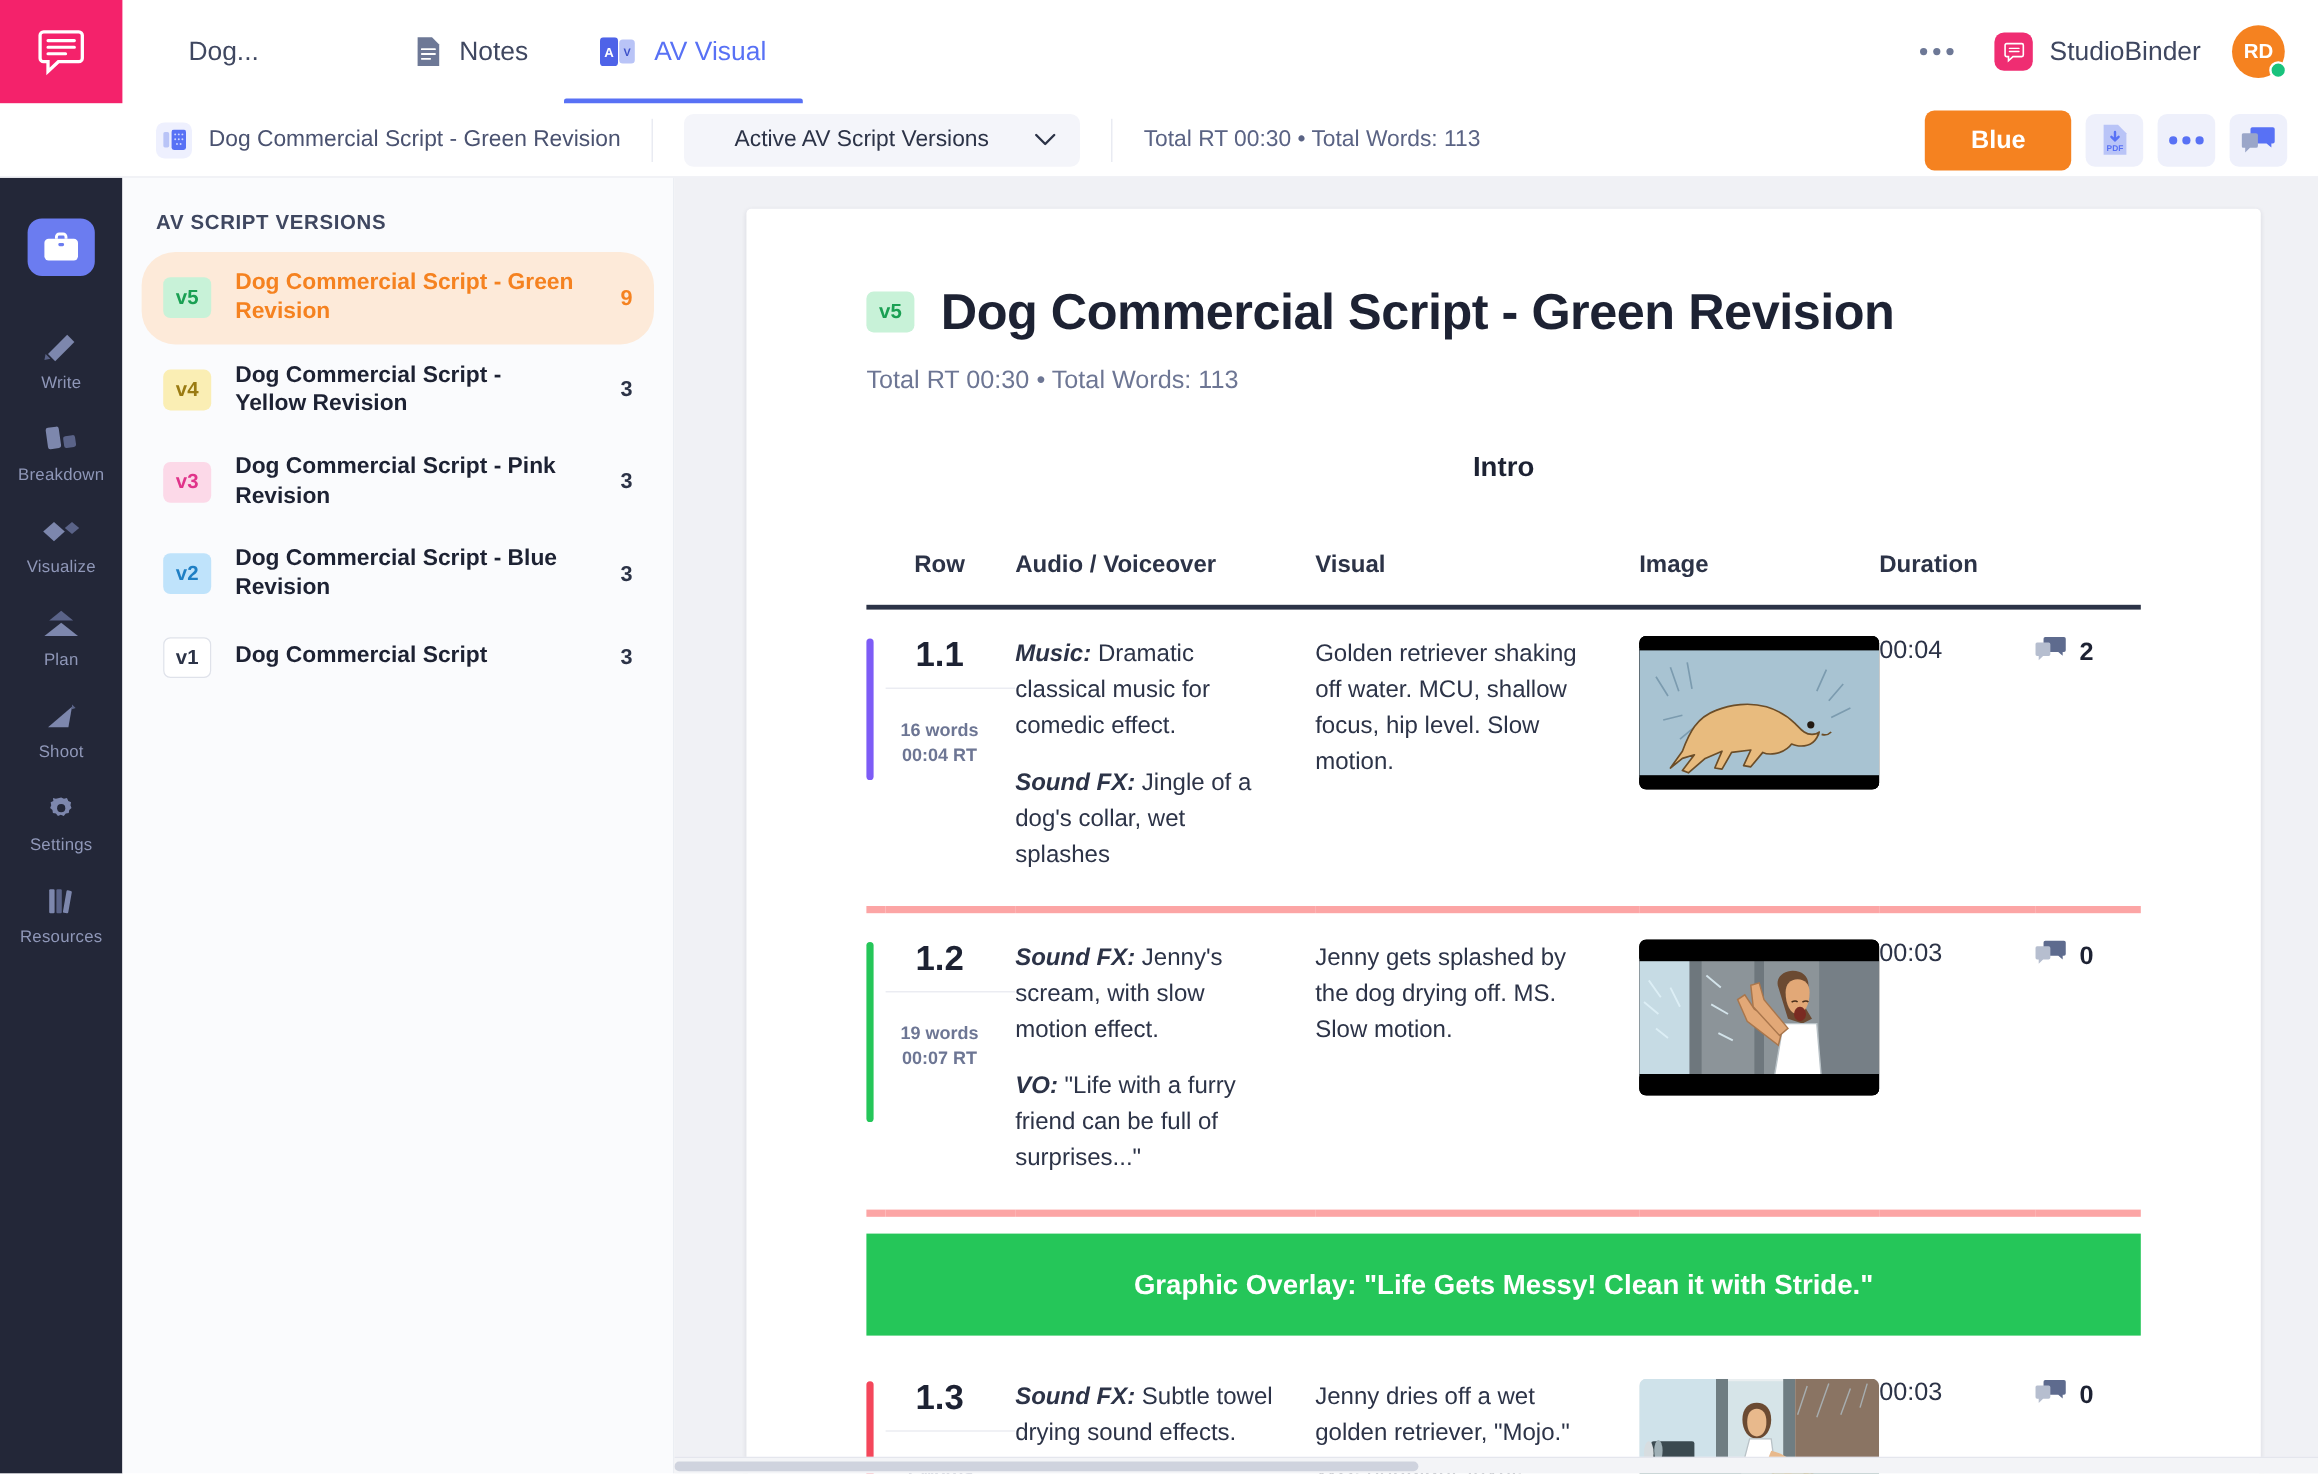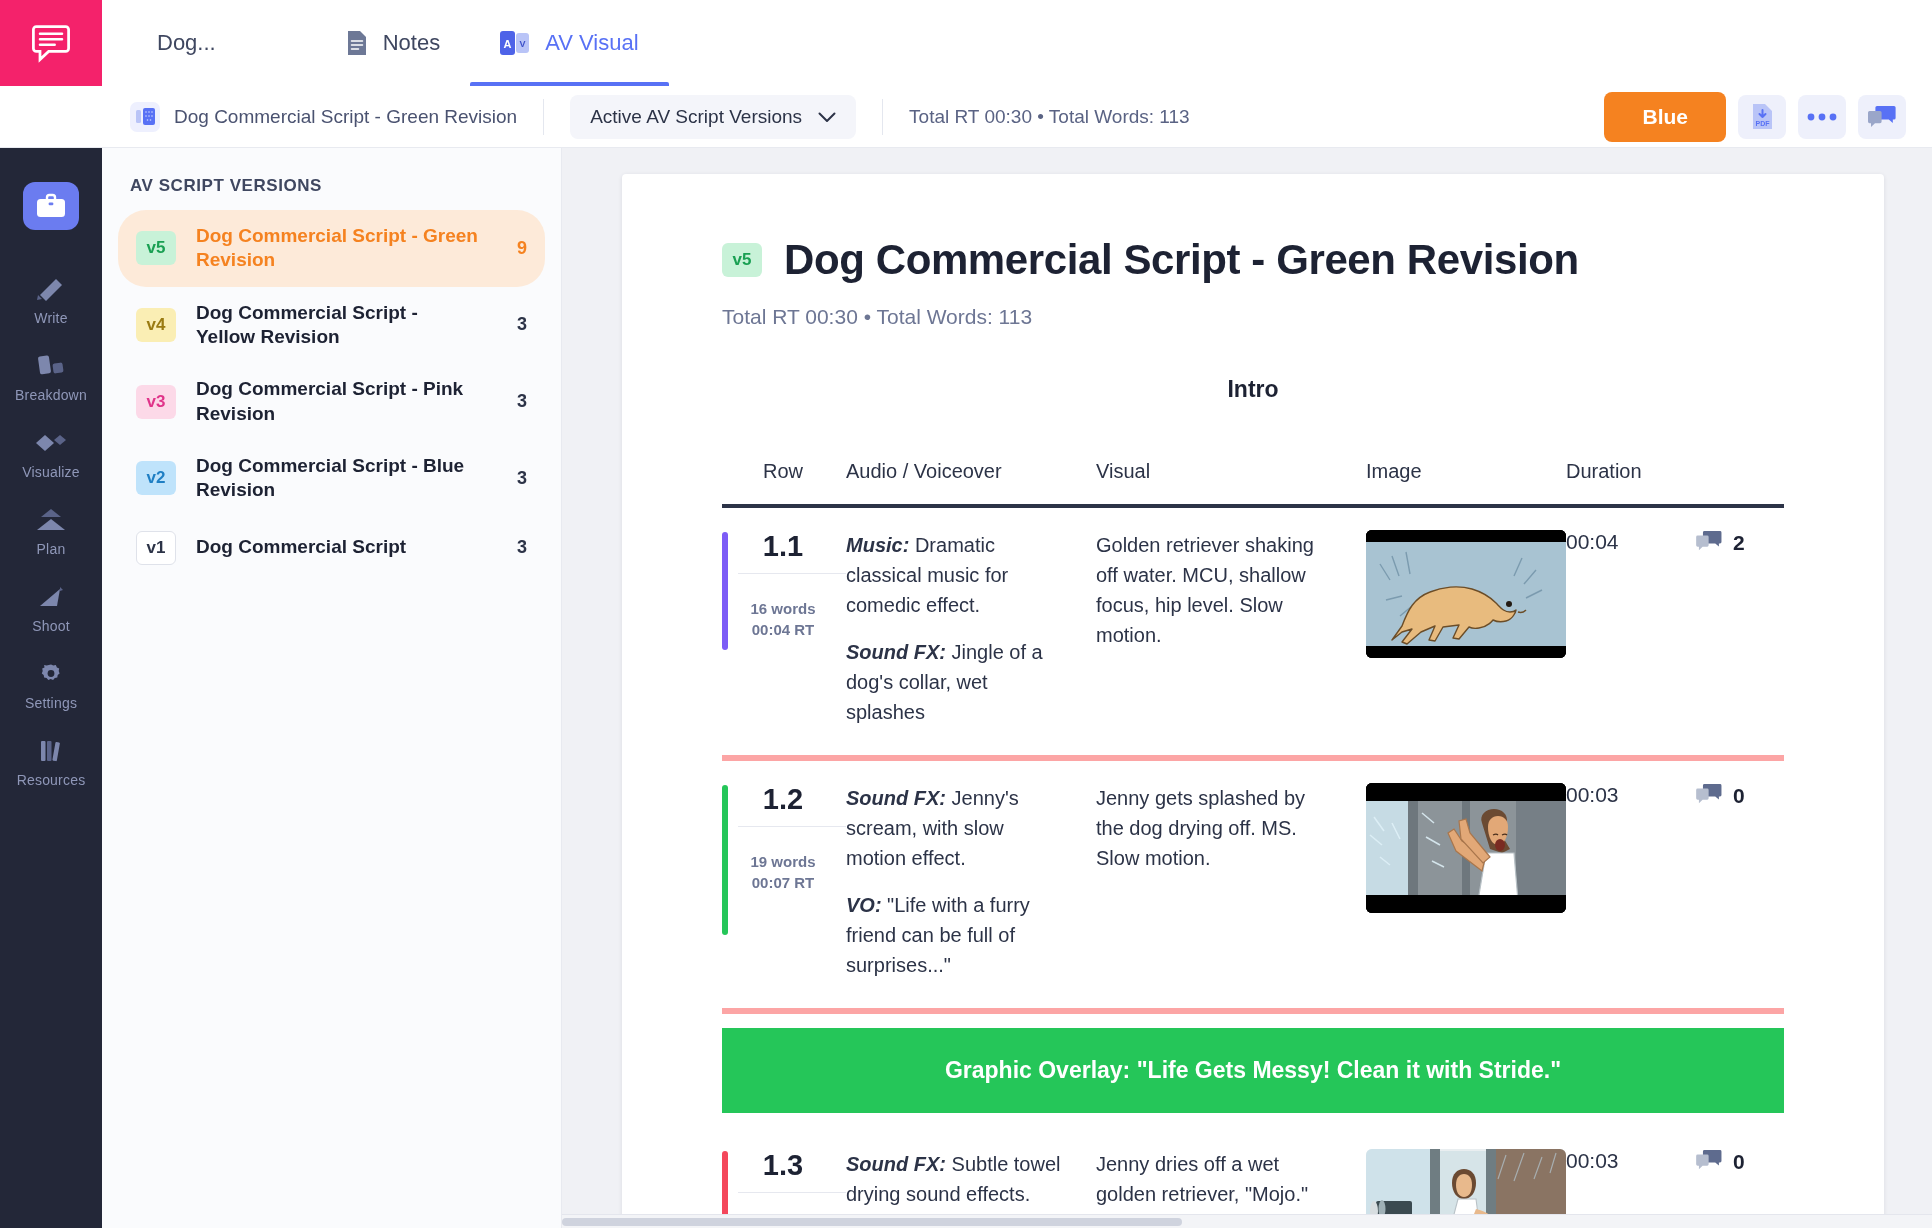--- a/index.html
+++ b/index.html
@@ -34,21 +34,21 @@
   .avatar .presence { position:absolute; right:-2px; bottom:-1px; width:15px;height:15px;border-radius:50%;background:#19c37d;border:2px solid #fff;}
 
   
   .subbar { height:62px; flex:0 0 62px; display:flex; align-items:center; background:#fff; border-bottom:1px solid #e8eaf0; padding-left:102px; position:relative; z-index:4;}
   .sb-inner { display:flex; align-items:center; width:100%; padding-left:28px; }
   .doc-chip { display:flex;align-items:center;gap:14px; padding-right:26px;}
   .doc-chip-icon { width:30px;height:30px;border-radius:7px;background:#eef0fe;display:flex;align-items:center;justify-content:center;}
   .doc-chip-label { font-size:19px;color:#4a5270;}
   .vsep { width:1px; height:36px; background:#e4e7ef; }
   .dd { margin:0 26px; display:flex;align-items:center;gap:16px;background:#f4f5fa;border-radius:8px;padding:11px 20px;cursor:pointer;}
-  .dd span { font-size:19px;color:#2c3347;font-weight:500;}
+  .dd span { font-size:19px;color:#2c3347;font-weight:500;margin-left:22px;}
   .meta-rt { padding-left:26px; font-size:19px; color:#5b6party; color:#5a6384; }
   .sb-right { margin-left:auto; display:flex; align-items:center; gap:12px; padding-right:26px;}
   .share-btn { background:#f58220; color:#fff; font-size:21px; font-weight:600; border-radius:8px; padding:13px 38px; cursor:pointer; border:none; font-family:inherit;}
   .icon-btn { width:48px;height:44px;border-radius:8px;background:#eef0fb;display:flex;align-items:center;justify-content:center;cursor:pointer;}
 
   
   .body-wrap { flex:1; display:flex; min-height:0; }
 
   
   .rail { width:102px; flex:0 0 102px; background:#232738; display:flex; flex-direction:column; align-items:center; padding-top:34px; gap:6px;}
@@ -71,21 +71,21 @@
   .canvas { flex:1; background:#f0f1f5; padding:26px 0 0 60px; overflow:hidden; position:relative;}
   .sheet { background:#fff; width:1262px; height:1100px; border-radius:4px; box-shadow:0 1px 4px rgba(25,30,60,.10); padding:62px 100px 0 100px; overflow:hidden;}
   .sheet-title-row { display:flex; align-items:center; gap:22px;}
   .sheet-badge { width:40px;height:34px;border-radius:6px;background:#c8f2d8;color:#1aa053;font-size:17px;font-weight:700;display:flex;align-items:center;justify-content:center;}
   .sheet-title { font-size:42px; font-weight:700; color:#1d2233; letter-spacing:-.4px;}
   .sheet-meta { font-size:21px; color:#6d7694; margin-top:21px; }
   .section-head { text-align:center; font-size:23px; font-weight:700; color:#1d2233; margin-top:47px;}
 
   
   table.av { width:100%; border-collapse:collapse; margin-top:57px; table-layout:fixed;}
-  table.av th { font-size:20px; font-weight:400; color:#2c3347; text-align:left; padding:0 0 21px 0; }
+  table.av th { font-size:20px; font-weight:700; color:#2c3347; text-align:left; padding:0 0 21px 0; }
   .thead-rule { height:4px; background:#2c3347; }
   .col-accent { width:16px; }
   .col-row { width:108px; }
   .col-audio { width:250px; }
   .col-visual { width:270px; }
   .col-img { width:200px; }
   .col-dur { width:130px; }
   .col-cmt { width:88px; }
 
   td { vertical-align:top; padding:22px 0 28px 0; border-bottom:6px solid #fca5a5; }
@@ -143,20 +143,40 @@
             <rect x="0" y="0" width="15" height="24" rx="3" fill="#4e63e8"></rect>
             <text x="7.5" y="16.5" font-size="11" font-weight="700" fill="#fff" text-anchor="middle" font-family="Liberation Sans, sans-serif">A</text>
             <rect x="16" y="2" width="13" height="20" rx="3" fill="#b9c4f7"></rect>
             <text x="22.5" y="16" font-size="9" font-weight="700" fill="#3d51c9" text-anchor="middle" font-family="Liberation Sans, sans-serif">V</text>
           </svg>
         </span>
         <span>AV Visual</span>
       </div>
     </div>
 
+    <div class="top-right">
+      <div class="dots-btn">
+          <i></i>
+          <i></i>
+          <i></i>
+        </div>
+      <div class="brand">
+        <span class="brand-sq">
+          <svg viewBox="0 0 24 24">
+              <path d="M4 3h16a1.6 1.6 0 0 1 1.6 1.6v10.4A1.6 1.6 0 0 1 20 16.6h-9.3L6 21v-4.4H4A1.6 1.6 0 0 1 2.4 15V4.6A1.6 1.6 0 0 1 4 3z" fill="none" stroke="#fff" stroke-width="1.7"></path>
+              <path d="M7 8h10M7 11.2h10" stroke="#fff" stroke-width="1.5" stroke-linecap="round"></path>
+            </svg>
+        </span>
+        <span class="brand-name">StudioBinder</span>
+      </div>
+      <div class="avatar">
+        <span>RD</span>
+        <span class="presence"></span>
+      </div>
+    </div>
   </div>
 
   <div class="subbar">
     <div class="sb-inner">
       <div class="doc-chip">
         <span class="doc-chip-icon">
           <svg width="19" height="17" viewBox="0 0 19 17">
             <rect x="0" y="2" width="5" height="13" rx="1.5" fill="#b9c4f7"></rect>
             <rect x="7" y="0" width="12" height="17" rx="2" fill="#5871f5"></rect>
             <g fill="#cdd6ff">

